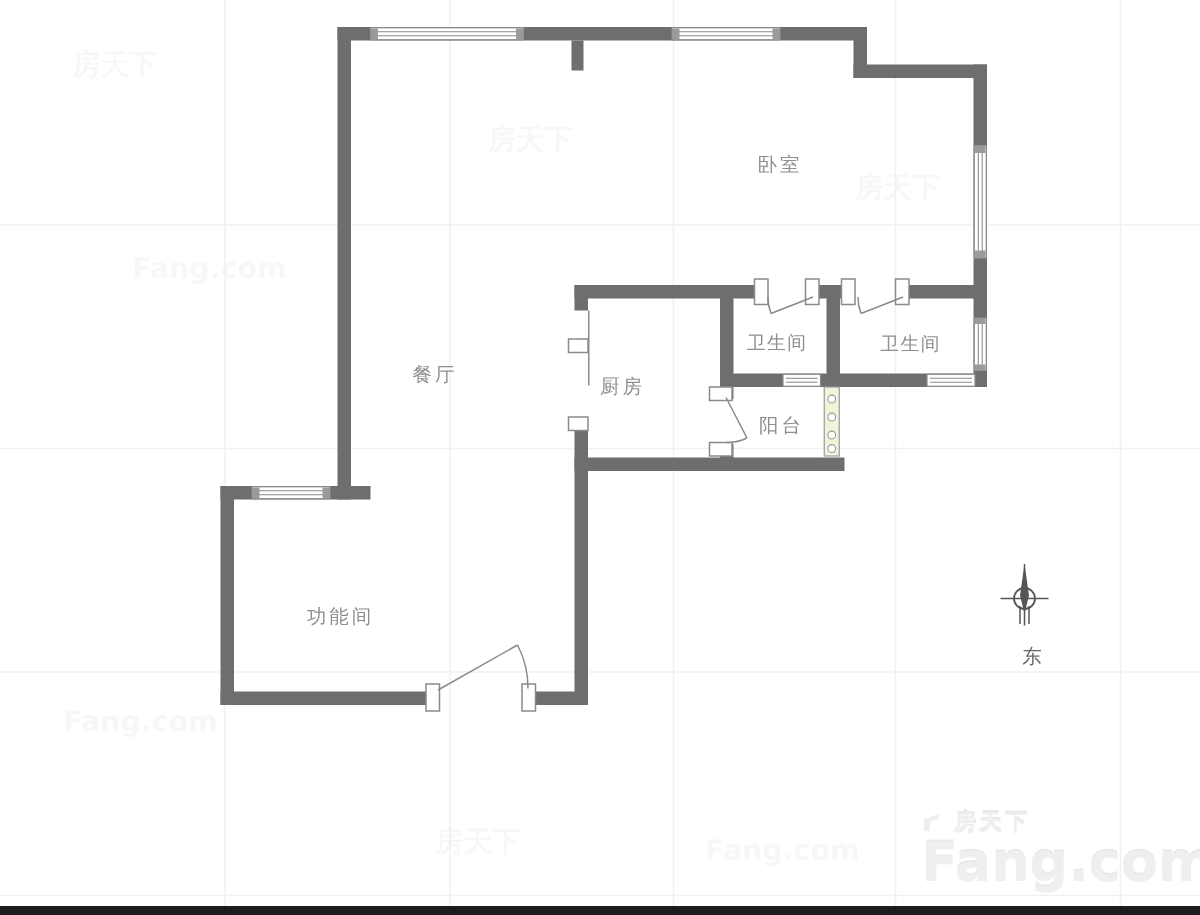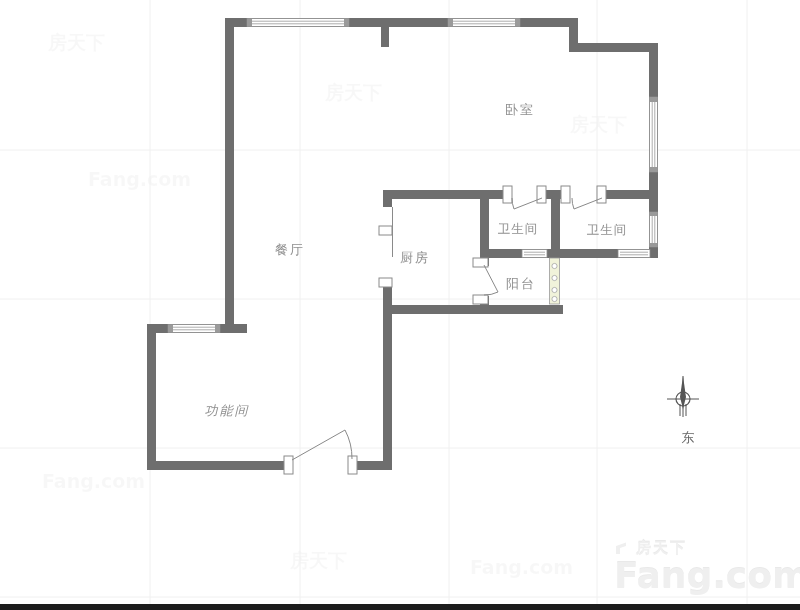--- a/index.html
+++ b/index.html
@@ -196,21 +196,21 @@
       <line class="compass-stroke" x1="686" y1="404" x2="686" y2="416" stroke-width="1"></line>
     </g>
   </svg>
 
   <div class="room-label" style="left:520px;top:110px;">卧室</div>
   <div class="room-label" style="left:290px;top:250px;">餐厅</div>
   <div class="room-label" style="left:415px;top:258px;">厨房</div>
   <div class="room-label small" style="left:518px;top:229px;">卫生间</div>
   <div class="room-label small" style="left:607px;top:230px;">卫生间</div>
   <div class="room-label" style="left:521px;top:284px;">阳台</div>
-  <div class="room-label" style="left:227px;top:411px;font-style:italic;">功能间</div>
+  <div class="room-label" style="left:227px;top:411px;">功能间</div>
 
   <div class="compass-label" style="left:688px;top:429px;">东</div>
 
   <div class="brand">
     <div class="brand-row1">
       <svg width="15" height="15" viewBox="0 0 15 15">
         <path d="M2,13 L2,5 L12,1.5 L12,5 L6,7 L6,13 Z" fill="#efefef"></path>
       </svg>
       <span class="brand-cn">房天下</span>
     </div>

